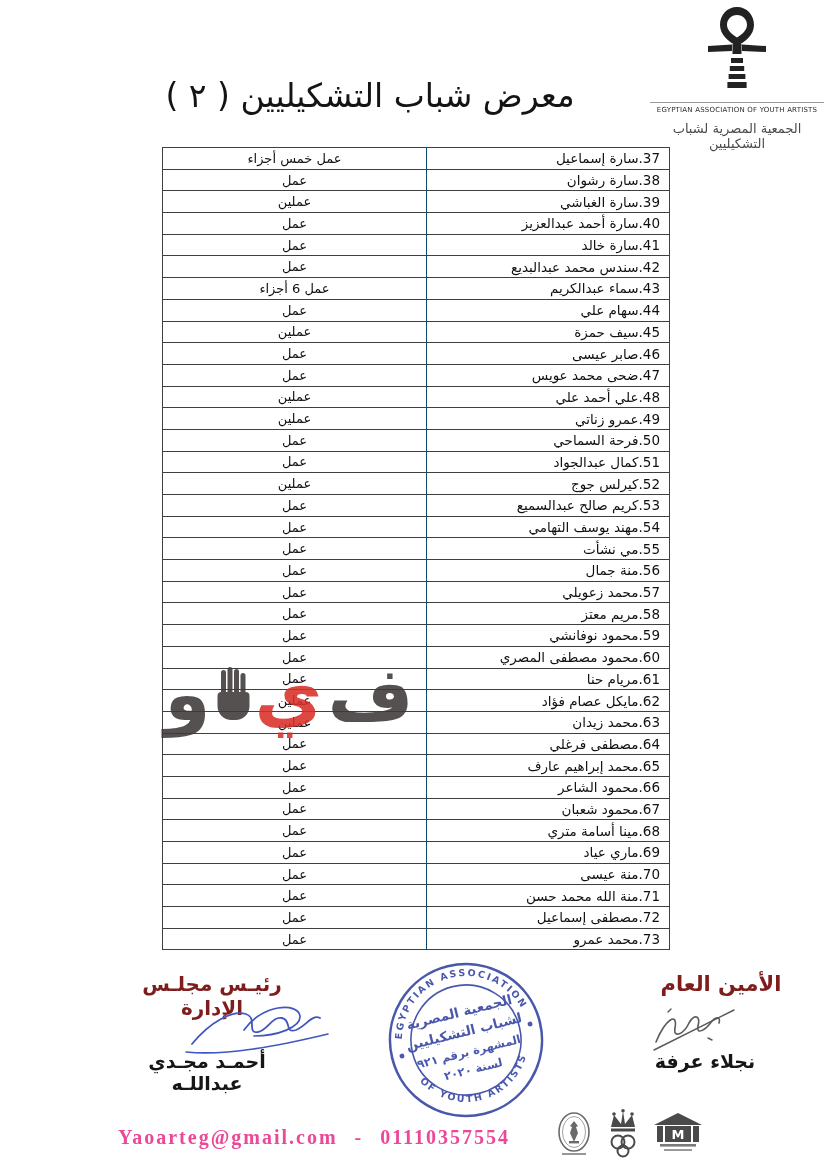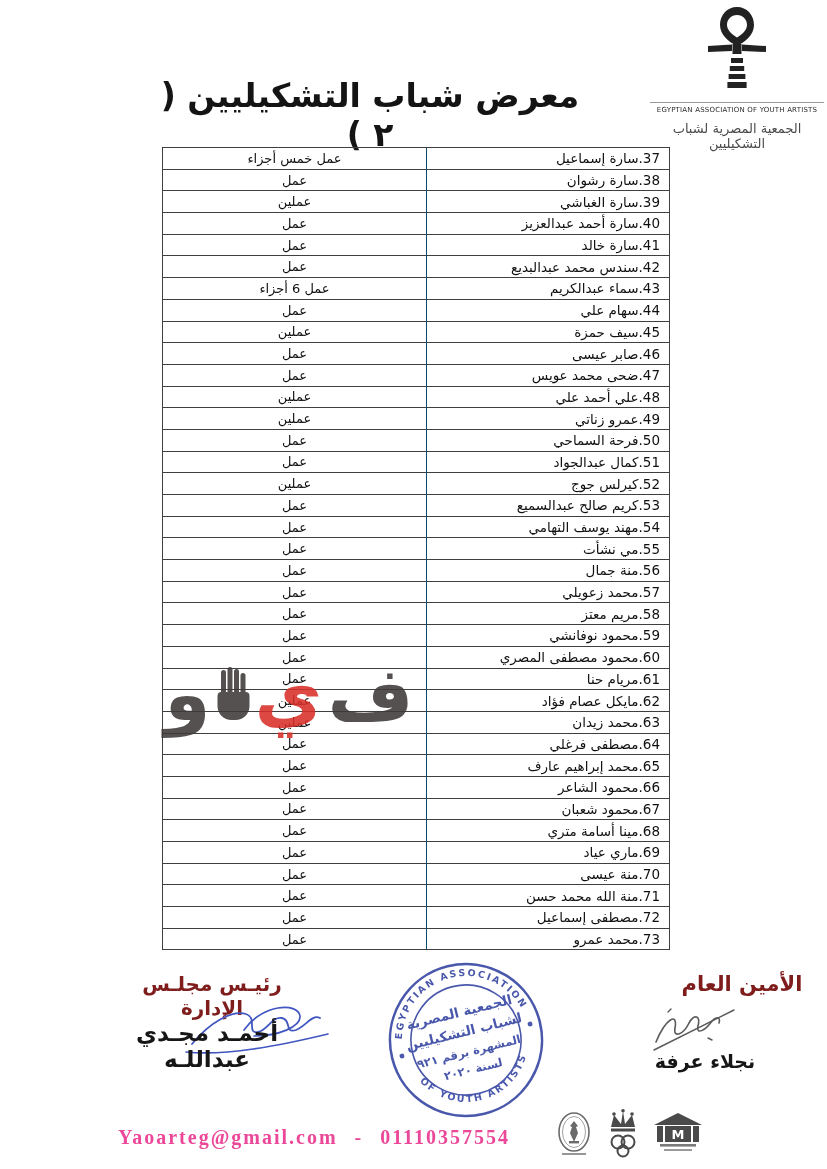--- a/index.html
+++ b/index.html
@@ -14,21 +14,21 @@
   }
   
   .assoc-logo{position:absolute;left:648px;top:6px;width:178px;text-align:center;}
   .assoc-logo .ankh{display:block;margin:0 auto;}
   .assoc-logo .rule{border-top:1px solid #9a9a9a;margin:4px 2px 3px 2px;}
   .logo-en{font-size:7px;font-weight:normal;color:#2b2b2b;letter-spacing:.2px;white-space:nowrap;}
   .logo-ar{font-size:13px;color:#4a4a4a;direction:rtl;margin-top:7px;}
   .doc-title{
     position:absolute;left:150px;top:76px;width:440px;
     text-align:center;direction:rtl;
-    font-size:33px;font-weight:bold;color:#141414;
+    font-size:33px;font-weight:normal;color:#141414;
     letter-spacing:0;
   }
   
   .table{
     position:absolute;left:162px;top:147px;
     display:grid;
     grid-template-columns:263px 243px;
     grid-auto-rows:21.7px;
     border:1px solid #3f3f3f;border-bottom:none;
     background:transparent;
@@ -45,25 +45,25 @@
   
   .watermark{
     position:absolute;left:156px;top:646px;width:266px;height:96px;
     display:flex;direction:rtl;align-items:center;justify-content:center;
     gap:5px;opacity:.88;pointer-events:none;
   }
   .wm-letter{font-size:74px;font-weight:bold;color:#3d3a39;line-height:1;}
   .wm-letter.red{color:#d92f2a;}
   
   .sig-title{position:absolute;direction:rtl;font-weight:bold;color:#7f1d1d;text-align:center;}
-  .sig-title.right{left:672px;top:972px;width:140px;font-size:21px;}
+  .sig-title.right{left:651px;top:972px;width:140px;font-size:21px;}
   .sig-title.left{left:122px;top:972px;width:180px;font-size:20px;}
   .sig-name{position:absolute;direction:rtl;color:#161616;text-align:center;font-weight:bold;}
   .sig-name.right{left:640px;top:1050px;width:130px;font-size:19px;}
-  .sig-name.left{left:112px;top:1020px;width:190px;font-size:23px;}
+  .sig-name.left{left:112px;top:1050px;width:190px;font-size:19px;}
   .sig-draw{position:absolute;}
   .sig-draw.right{left:648px;top:1004px;}
   .sig-draw.left{left:182px;top:1002px;}
   
   .stamp{
     position:absolute;left:386px;top:960px;width:160px;height:160px;
     transform:rotate(-14deg);opacity:.92;
   }
   
   .contact{

